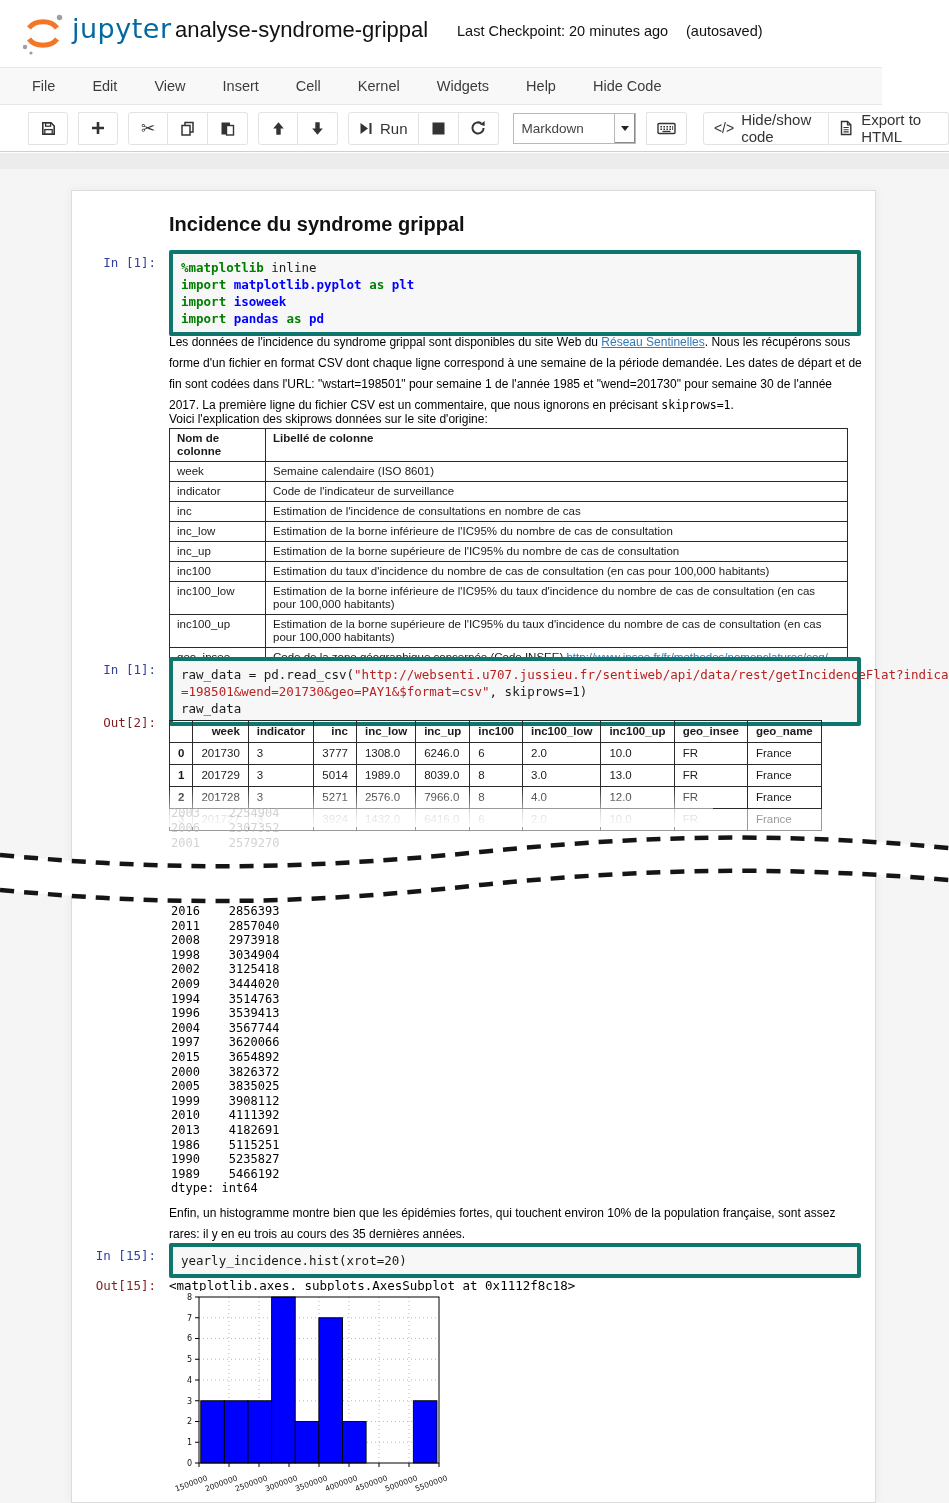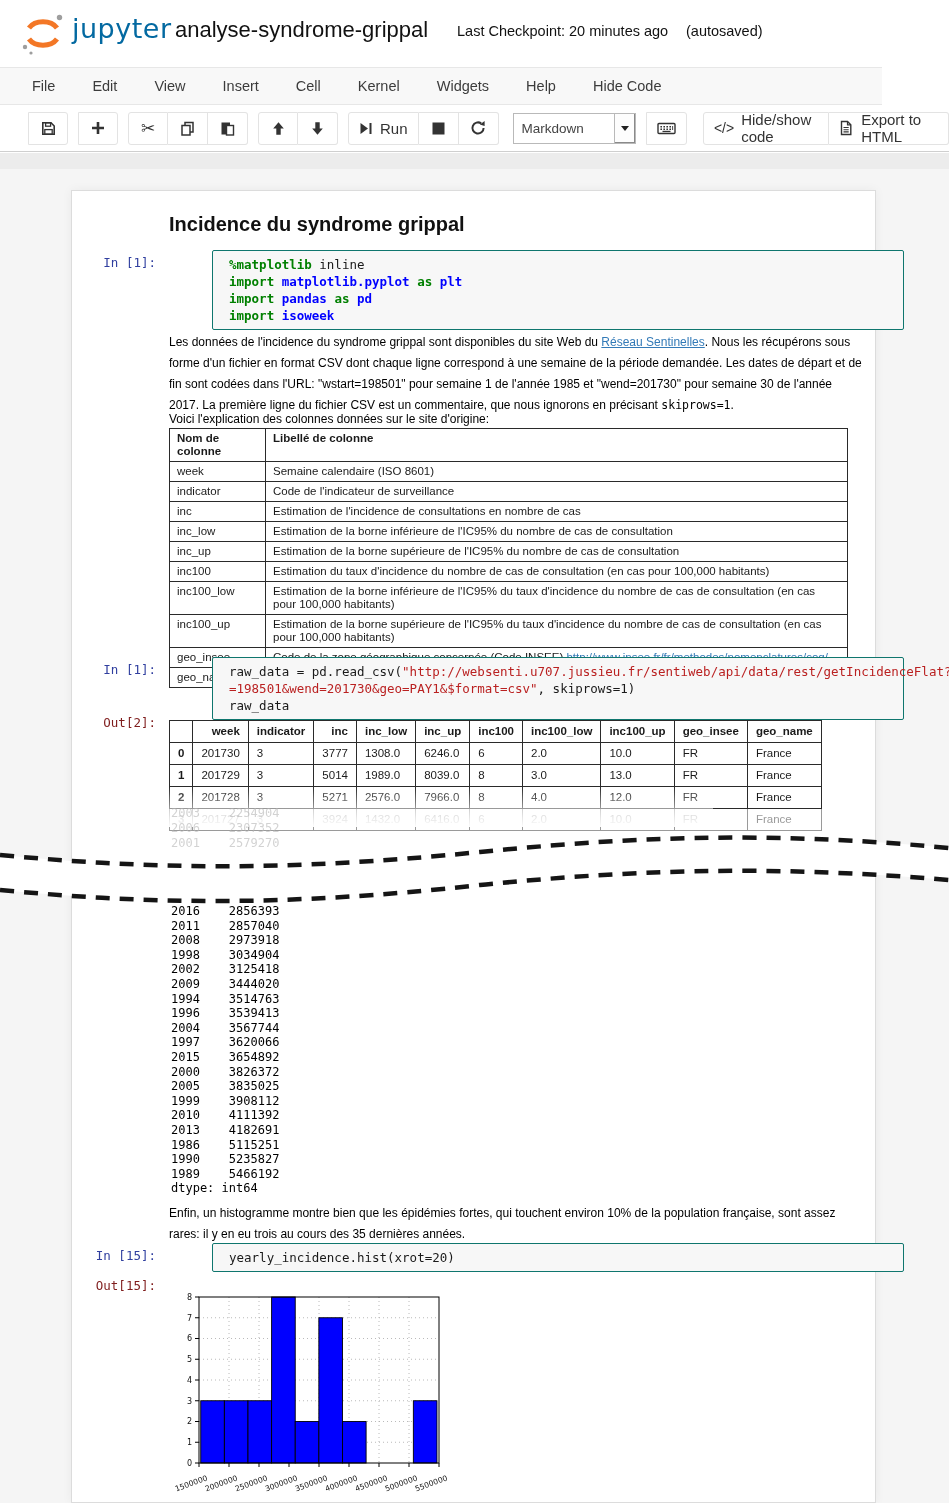--- a/index.html
+++ b/index.html
@@ -52,22 +52,22 @@
   .card { position:absolute; left:71px; top:190px; width:805px; height:1313px; background:#fff;
           border:1px solid #dcdcdc; box-shadow:0 0 10px rgba(0,0,0,0.05); }
   .card > * { position:absolute; }
   .nb-h1 { left:97px; top:22px; font-size:20px; font-weight:bold; color:#111; }
 
   .prompt { width:90px; text-align:right; padding-right:6px;
             font-family:"DejaVu Sans Mono", monospace; font-size:12.5px; white-space:nowrap; }
   .prompt.in  { color:#303F9F; }
   .prompt.out { color:#7f1d1d; }
 
-  .code-box { left:97px; width:692px; background:#f7f7f7; border:1px solid #0f766e; border-radius:2px;
-              padding:5px 16px; font-family:"DejaVu Sans Mono", monospace; font-size:12.5px; line-height:17px;margin-left:43px; }
+  .code-box { left:97px; width:692px; background:#f7f7f7; border:4px solid #0f766e; border-radius:2px;
+              padding:5px 8px; font-family:"DejaVu Sans Mono", monospace; font-size:12.5px; line-height:17px; }
   .code-line { white-space:pre; }
   .tok-k { color:#008000; font-weight:bold; }
   .tok-n { color:#0000ff; font-weight:bold; }
   .tok-s { color:#BA2121; }
   .tok-p { color:#1a1a1a; }
 
   .md { left:97px; font-size:12px; line-height:21px; color:#000; }
   .seg-link { color:#337ab7; text-decoration:underline; cursor:pointer; }
   .seg-code { font-family:"DejaVu Sans Mono", monospace; font-size:11.5px; }
 
@@ -256,26 +256,26 @@
   <div class="page-bg"></div>
 
   <div class="card">
 
     <h1 class="nb-h1">Incidence du syndrome grippal</h1>
 
     <div class="prompt in" style="left:0; top:64px;">In [1]:</div>
     <div class="code-box" style="top:59px;" id="code1">
         <div class="code-line"><span class="tok-k">%matplotlib</span><span class="tok-p"> inline</span></div>
         <div class="code-line"><span class="tok-k">import</span><span class="tok-p"> </span><span class="tok-n">matplotlib.pyplot</span><span class="tok-p"> </span><span class="tok-k">as</span><span class="tok-p"> </span><span class="tok-n">plt</span></div>
+        <div class="code-line"><span class="tok-k">import</span><span class="tok-p"> </span><span class="tok-n">isoweek</span></div>
         <div class="code-line"><span class="tok-k">import</span><span class="tok-p"> </span><span class="tok-n">pandas</span><span class="tok-p"> </span><span class="tok-k">as</span><span class="tok-p"> </span><span class="tok-n">pd</span></div>
-        <div class="code-line"><span class="tok-k">import</span><span class="tok-p"> </span><span class="tok-n">isoweek</span></div>
       </div>
 
     <div class="md" style="top:141px; width:694px;" id="md1"><span>Les données de l'incidence du syndrome grippal sont disponibles du site Web du </span><span class="seg-link">Réseau Sentinelles</span><span>. Nous les récupérons sous forme d'un fichier en format CSV dont chaque ligne correspond à une semaine de la période demandée. Les dates de départ et de fin sont codées dans l'URL: "wstart=198501" pour semaine 1 de l'année 1985 et "wend=201730" pour semaine 30 de l'année 2017. La première ligne du fichier CSV est un commentaire, que nous ignorons en précisant </span><span class="seg-code">skiprows=1</span><span>.</span></div>
-    <div class="md" style="top:218px; width:694px;">Voici l'explication des colonnes données sur le site d'origine:</div>
+    <div class="md" style="top:218px; width:694px;">Voici l'explication des skiprows données sur le site d'origine:</div>
 
     <table class="cols" style="left:97px; top:237px; width:679px;">
       <thead>
           <tr>
         <th class="cname">Nom de colonne</th>
         <th>Libellé de colonne</th>
       </tr>
         </thead>
       <tbody id="cols-tbody">
           <tr>
@@ -428,20 +428,21 @@
 dtype: int64</pre>
 
     <div class="md" style="top:1012px; width:690px;">Enfin, un histogramme montre bien que les épidémies fortes, qui touchent environ 10% de la population française, sont assez rares: il y en eu trois au cours des 35 dernières années.</div>
 
     <div class="prompt in" style="left:0; top:1057px;">In [15]:</div>
     <div class="code-box" style="top:1052px;" id="code15">
         <div class="code-line"><span class="tok-p">yearly_incidence.hist(xrot=20)</span></div>
       </div>
 
     <div class="prompt out" style="left:0; top:1087px;">Out[15]:</div>
+    <div class="out-repr" style="top:1087px;">&lt;matplotlib.axes._subplots.AxesSubplot at 0x1112f8c18&gt;</div>
 
     <div class="figure" id="figure"><svg width="305" height="211">
           <rect x="0" y="0" width="305" height="211" fill="#ffffff"></rect>
           <line x1="62" y1="6" x2="62" y2="172" stroke="#a8a8a8" stroke-width="0.8" stroke-dasharray="1 3"></line>
           <line x1="92" y1="6" x2="92" y2="172" stroke="#a8a8a8" stroke-width="0.8" stroke-dasharray="1 3"></line>
           <line x1="122" y1="6" x2="122" y2="172" stroke="#a8a8a8" stroke-width="0.8" stroke-dasharray="1 3"></line>
           <line x1="152" y1="6" x2="152" y2="172" stroke="#a8a8a8" stroke-width="0.8" stroke-dasharray="1 3"></line>
           <line x1="182" y1="6" x2="182" y2="172" stroke="#a8a8a8" stroke-width="0.8" stroke-dasharray="1 3"></line>
           <line x1="212" y1="6" x2="212" y2="172" stroke="#a8a8a8" stroke-width="0.8" stroke-dasharray="1 3"></line>
           <line x1="242" y1="6" x2="242" y2="172" stroke="#a8a8a8" stroke-width="0.8" stroke-dasharray="1 3"></line>

